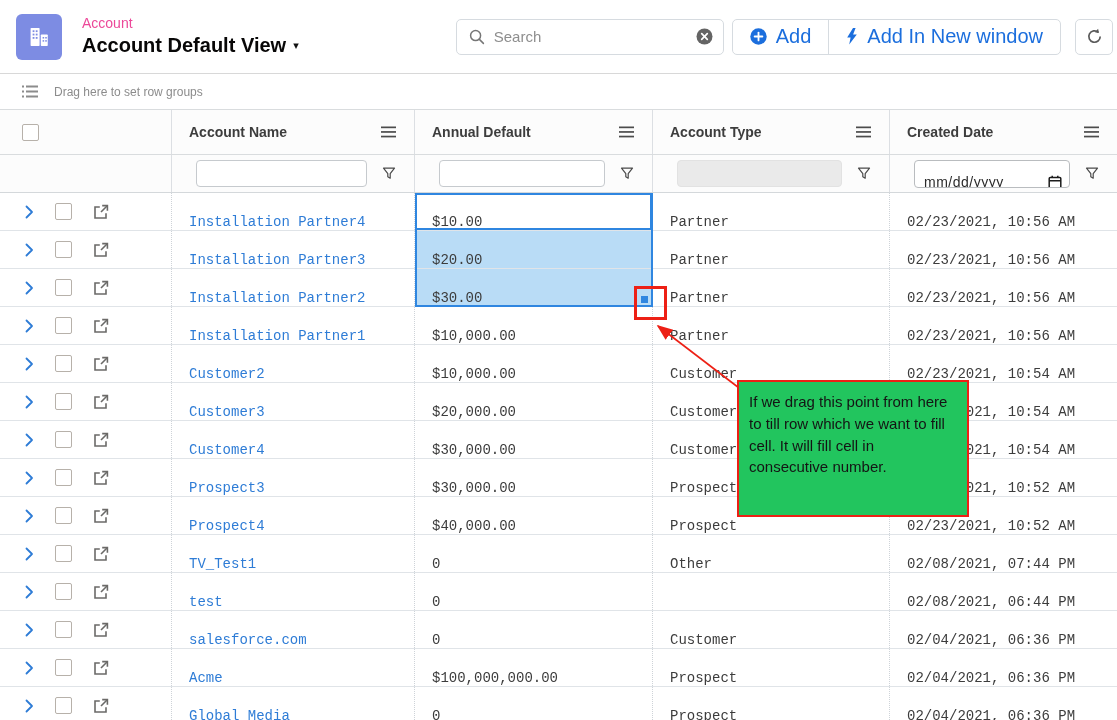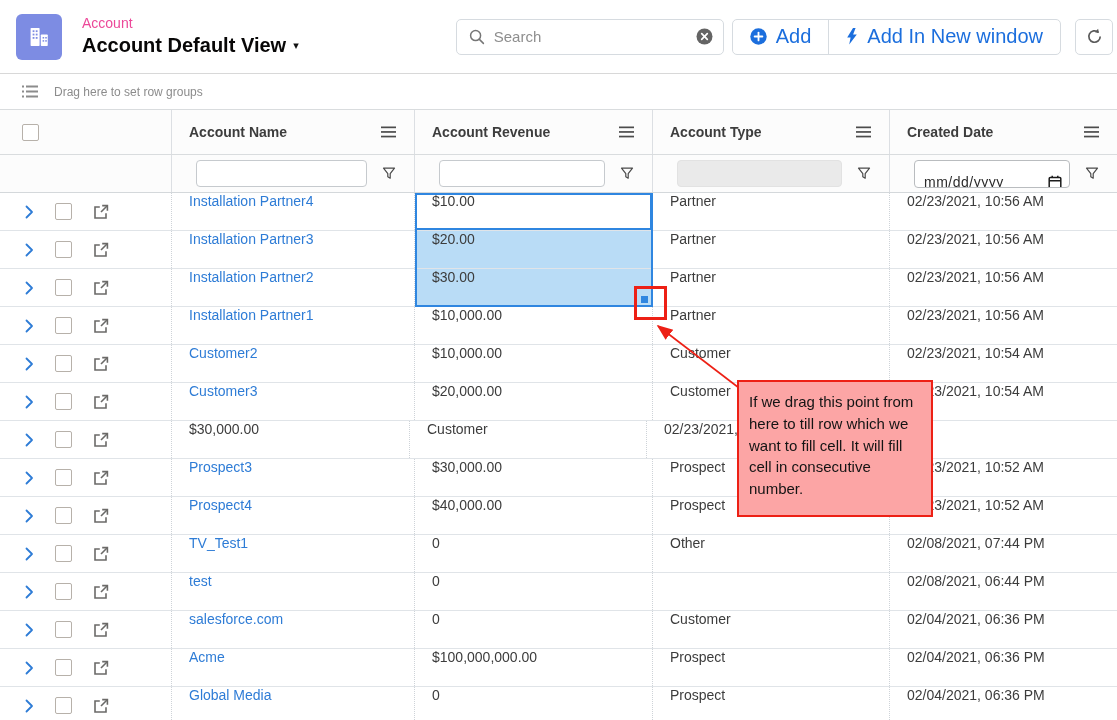--- a/index.html
+++ b/index.html
@@ -52,41 +52,41 @@
   .f-input { height:27px; flex:1; min-width:0; border:1px solid #c6cace; border-radius:4px; background:#fff;
     outline:none; font-family:inherit; }
   .f-input.disabled { background:#eaeaea; border-color:#e2e2e2; }
   .funnel { margin-left:15px; flex:0 0 auto; display:flex; }
   .date-field { height:28px; flex:1; min-width:0; border:1px solid #b9bcbf; border-radius:4px; background:#fff;
     display:flex; align-items:center; padding:16px 7px 0 9px; font-size:14px; color:#2b2b2b; overflow:hidden; }
   .date-text { flex:1; white-space:nowrap; overflow:hidden; letter-spacing:0.5px; }
 
   .grid-body { position:relative; }
   .row { height:38px; display:flex; border-bottom:1px solid #e0e4e8; background:#fff; }
-  .cell { display:flex; align-items:flex-start; padding-left:17px; font-size:14px; color:#3c3c3c;
-    border-right:1px dotted #ced3d8; overflow:hidden; white-space:nowrap; }
+  .cell { display:flex; align-items:flex-end; padding-left:17px; font-size:14px; color:#3c3c3c;
+    border-right:1px dotted #ced3d8; overflow:hidden; white-space:nowrap;font-family:Liberation Mono, monospace; }
   .cell:last-child { border-right:none; }
   .controls-cell { display:flex; align-items:center; padding-left:25px; gap:21px; border-right:1px dotted #ced3d8; }
   .chk { width:17px; height:17px; border:1px solid #b7b1aa; border-radius:2px; background:#fff; flex:0 0 auto; }
   .name-link { color:var(--link,#2e7cd6); cursor:pointer; text-decoration:none; }
 
   .sel-range, .sel-range-end { background:var(--range-bg,#b9dcf6); }
   .sel-focus { box-shadow:inset 0 0 0 2px var(--range-border,#2f86e0); background:#fff; }
   .range-overlay { position:absolute; left:415px; top:0; width:238px; height:114px;
     border:2px solid var(--range-border,#2f86e0); pointer-events:none; z-index:2; }
   .fill-handle { position:absolute; right:3px; bottom:2px; width:7px; height:7px;
     background:var(--range-border,#2f86e0); }
 
   
   .anno-layer { position:absolute; inset:0; pointer-events:none; z-index:5; }
   .anno-square { position:absolute; left:634px; top:286px; width:33px; height:34px;
     border:3px solid var(--anno-red,#ed2015); background:transparent; }
   .anno-arrow { position:absolute; left:645px; top:315px; }
-  .anno-box { position:absolute; left:737px; top:380px; width:196px; min-height:137px;
-    background:#fca5a5; border:2px solid var(--anno-red,#ed2015); padding:9px 10px;
+  .anno-box { position:absolute; left:737px; top:380px; width:232px; min-height:137px;
+    background:#22c55e; border:2px solid var(--anno-red,#ed2015); padding:9px 10px;
     font-size:15px; line-height:1.45; color:#141414; }
 
   .icon { display:inline-flex; flex:0 0 auto; }
 </style>
 </head>
 <body style="--brand: #7d8ce3; --action: #1b6edd; --link: #2e7cd6; --range-bg: #b9dcf6; --range-border: #2f86e0; --anno-red: #ed2015;">
 
 <div class="topbar">
   <div class="obj-icon">
     <svg width="24" height="24" viewBox="0 0 20 20" class="icon">
@@ -178,21 +178,21 @@
         <svg width="15" height="12" viewBox="0 0 15 12">
             <g fill="#4c4c4c">
               <rect y="0.5" width="15" height="1.7"></rect>
               <rect y="5.1" width="15" height="1.7"></rect>
               <rect y="9.7" width="15" height="1.7"></rect>
             </g>
           </svg>
       </span>
     </div>
     <div class="hdr-cell col-revenue">
-      <span>Account Revenue</span>
+      <span>Annual Default</span>
       <span class="menu">
         <svg width="15" height="12" viewBox="0 0 15 12">
             <g fill="#4c4c4c">
               <rect y="0.5" width="15" height="1.7"></rect>
               <rect y="5.1" width="15" height="1.7"></rect>
               <rect y="9.7" width="15" height="1.7"></rect>
             </g>
           </svg>
       </span>
     </div>
@@ -429,20 +429,23 @@
       <svg width="9" height="14" viewBox="0 0 9 14" class="icon">
         <polyline points="1.5,1.5 7,7 1.5,12.5" fill="none" stroke="var(--link,#2e7cd6)" stroke-width="1.8" stroke-linecap="round" stroke-linejoin="round"></polyline>
       </svg>
       <span class="chk"></span>
       <svg width="16" height="16" viewBox="0 0 16 16" class="icon">
         <path d="M13 9.2 V14 H2 V3 h4.8" fill="none" stroke="#6b6a68" stroke-width="1.6"></path>
         <path d="M9.2 1.6 h5.2 v5.2" fill="none" stroke="#6b6a68" stroke-width="1.6"></path>
         <line x1="14" y1="2" x2="8" y2="8" stroke="#6b6a68" stroke-width="1.6"></line>
       </svg>
     </div>
+    <div class="cell col-name">
+      <span class="name-link">Customer4</span>
+    </div>
     <div class="cell col-revenue">
       <span>$30,000.00</span>
     </div>
     <div class="cell col-type">
       <span>Customer</span>
     </div>
     <div class="cell col-created">
       <span>02/23/2021, 10:54 AM</span>
     </div>
   </div>

